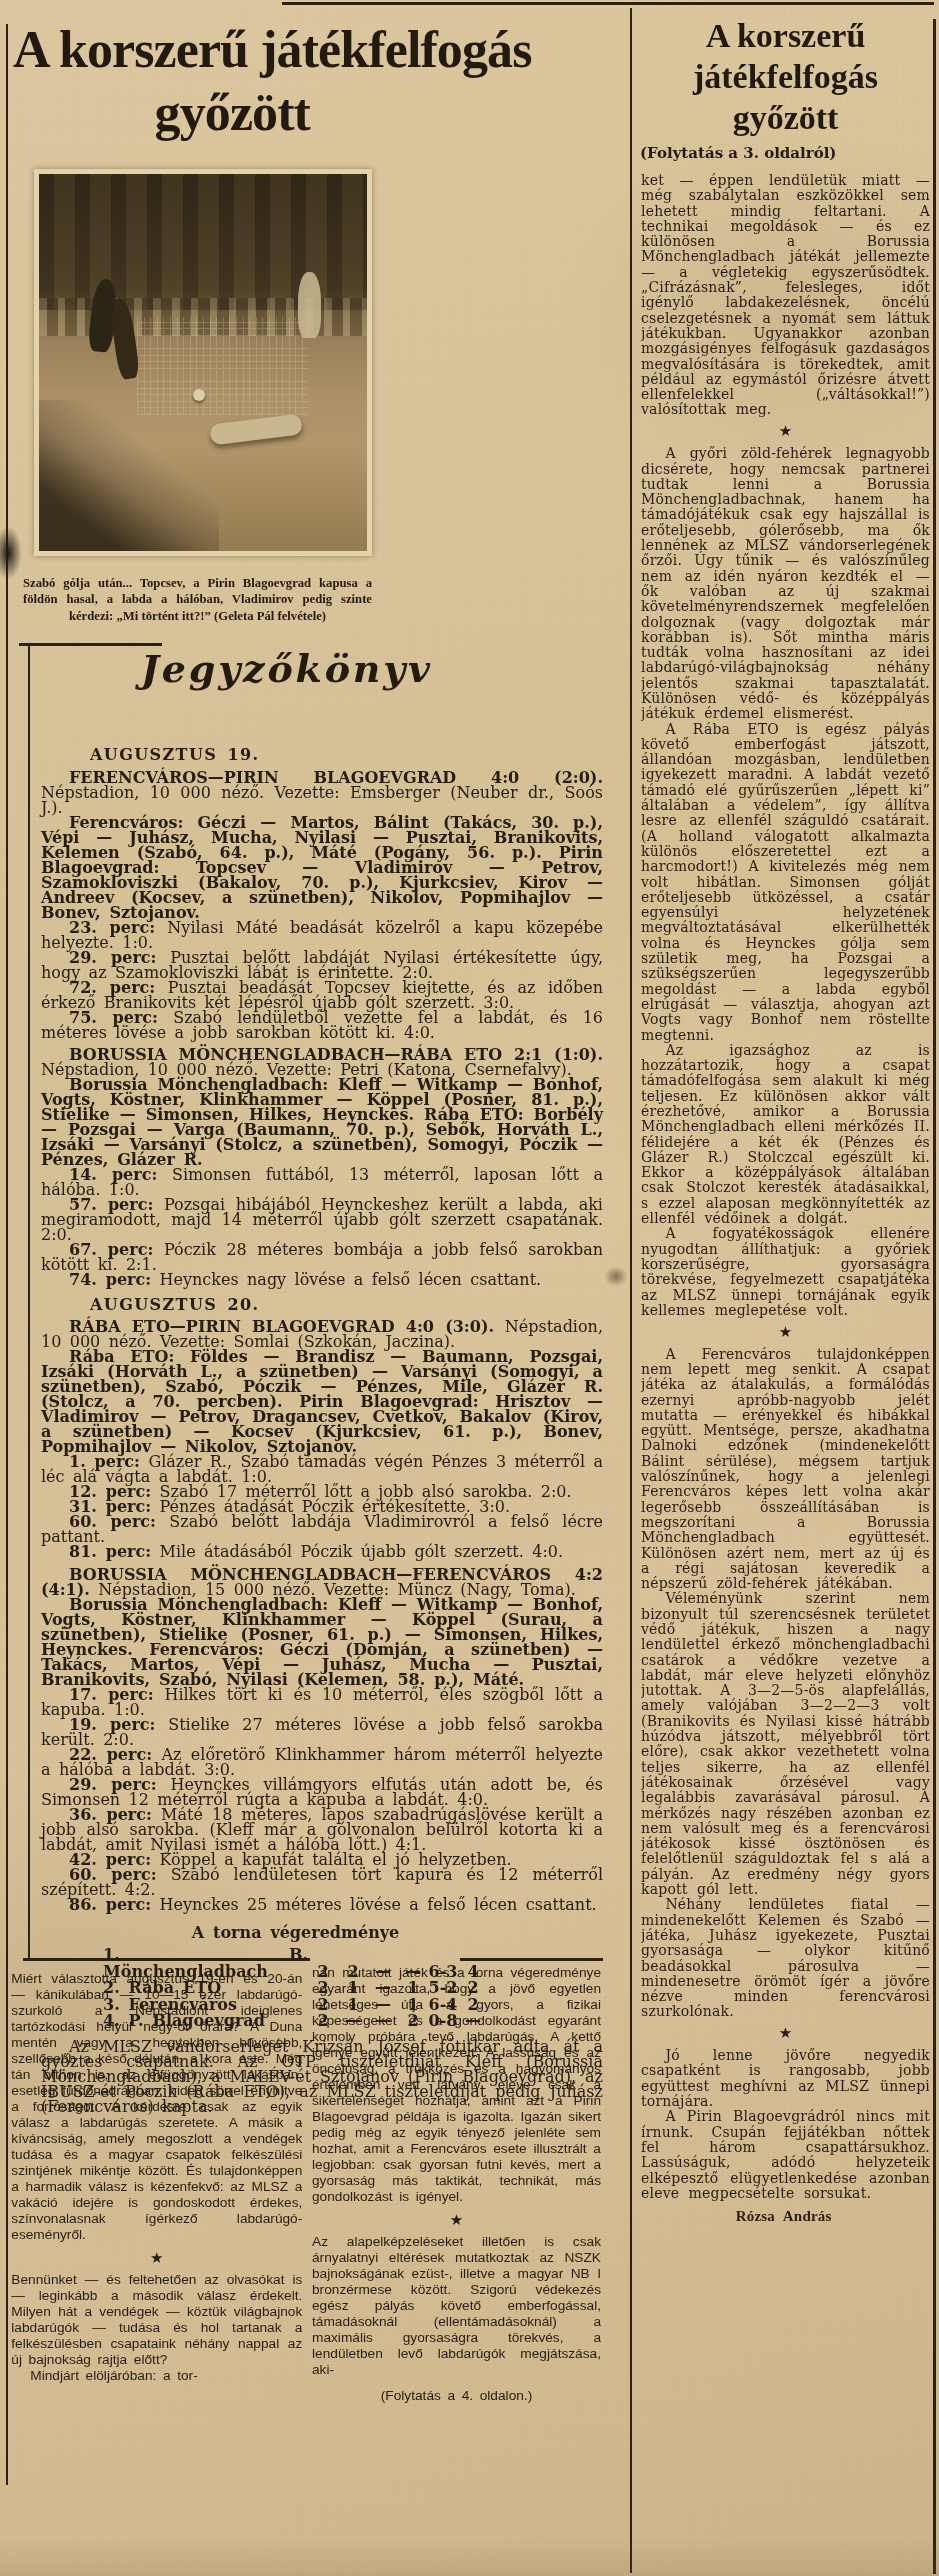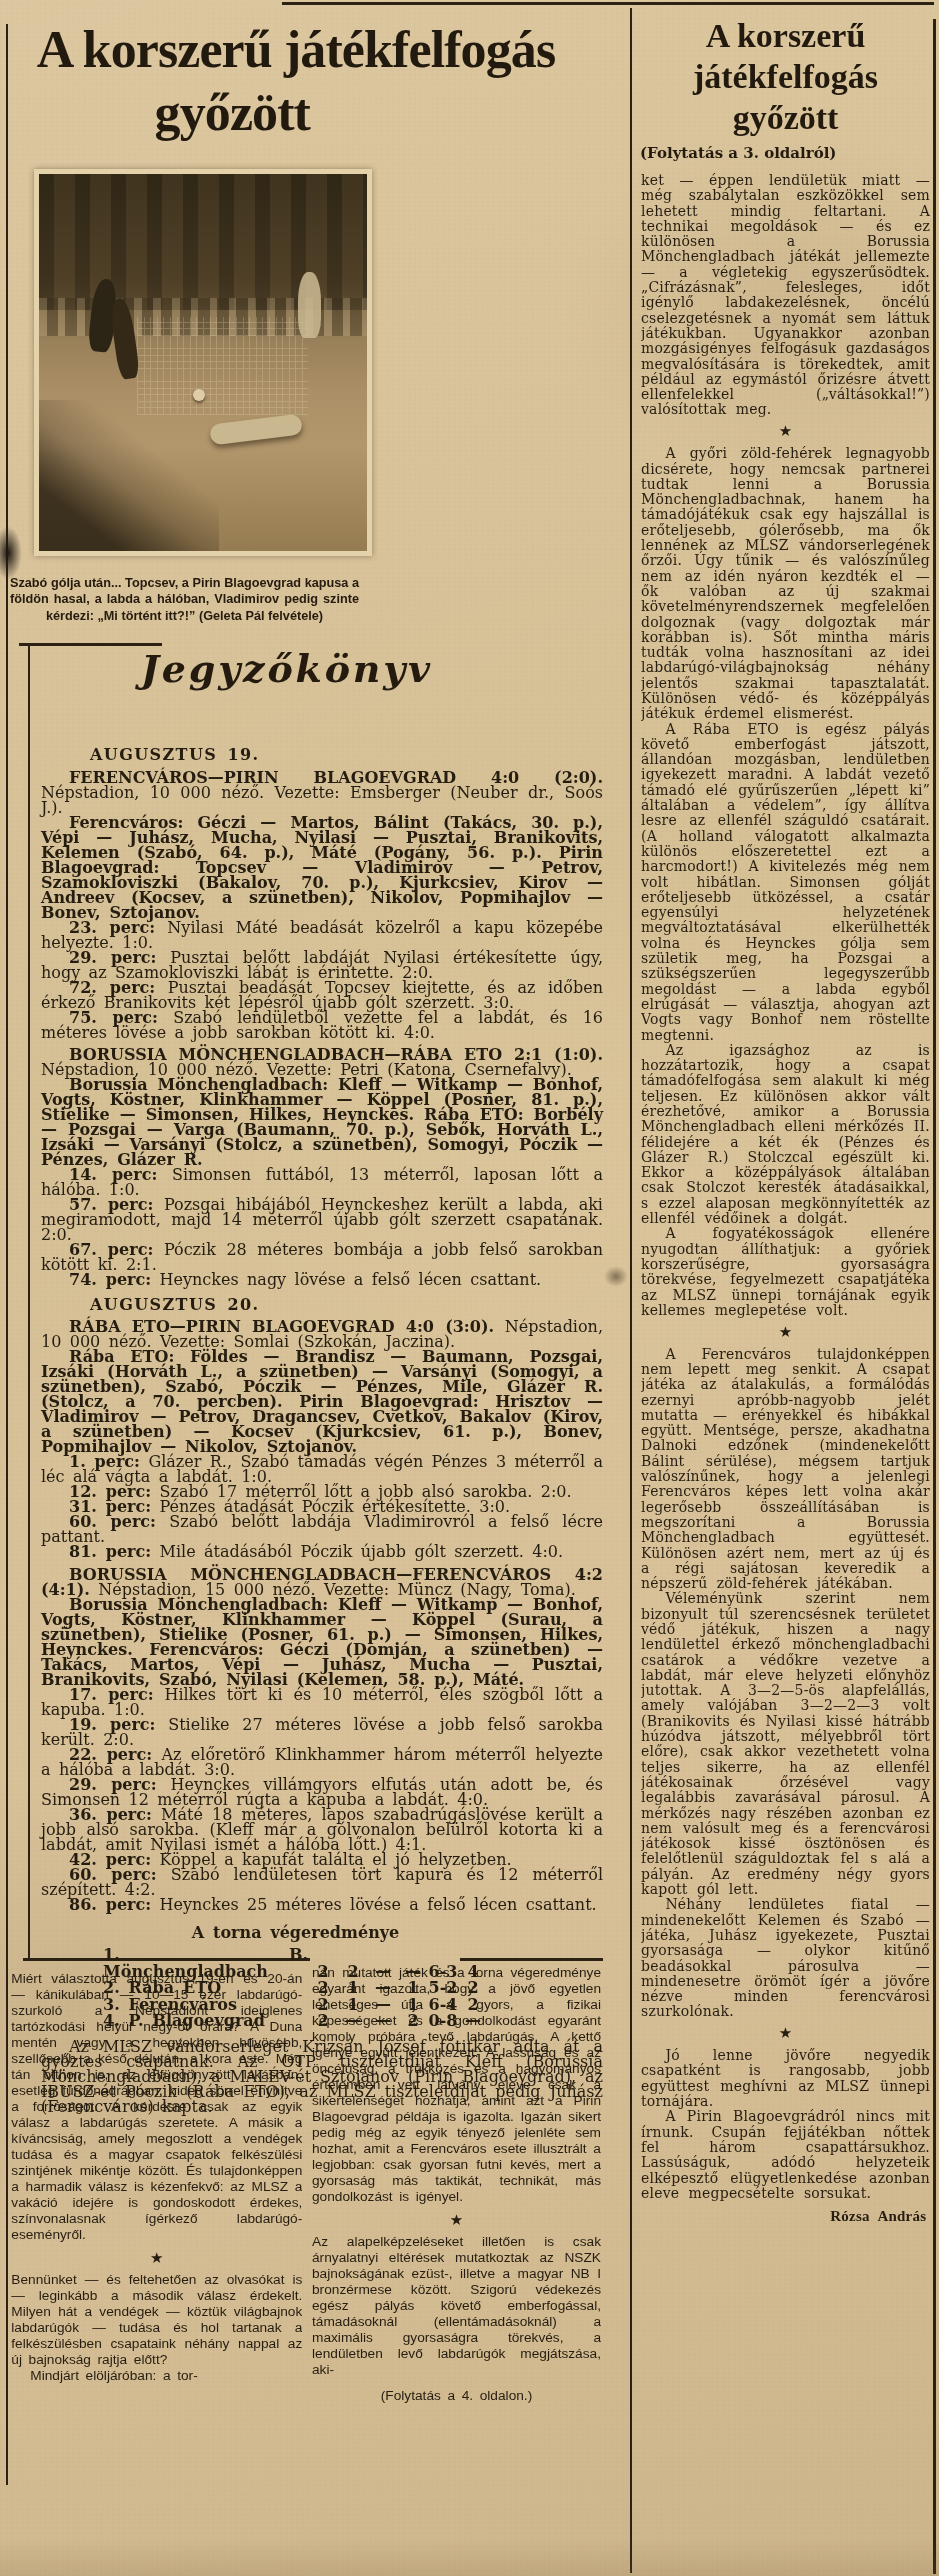--- a/index.html
+++ b/index.html
@@ -8,21 +8,21 @@
     background:
       radial-gradient(ellipse 395px 301px at 85% 12%, rgba(110,84,48,.10), transparent 60%),
       radial-gradient(ellipse 526px 395px at 8% 78%, rgba(110,84,48,.12), transparent 60%),
       radial-gradient(ellipse 658px 470px at 55% 45%, rgba(255,240,200,.10), transparent 70%),
       linear-gradient(160deg,#dcc7a0 0%,#d6c096 38%,#d9c29a 66%,#cdb58b 100%);}
   .texture{position:absolute;inset:0;pointer-events:none;opacity:.35;
     background:repeating-linear-gradient(0deg, rgba(90,70,40,.03) 0 1.9px, transparent 1.9px 4.7px),
                repeating-linear-gradient(90deg, rgba(90,70,40,.03) 0 1.9px, transparent 1.9px 5.6px);}
   .rule{position:absolute;background:#2b2214;}
   
-  .headline1{position:absolute;left:19px;top:22.5px;width:554px;text-align:center;
+  .headline1{position:absolute;left:13px;top:22.5px;width:554px;text-align:left;
     font-family:"Liberation Serif",serif;font-weight:bold;font-size:52px;line-height:1.05;
     letter-spacing:-0.9px;color:#221a0e;}
   .headline2{position:absolute;left:11.3px;top:86px;width:442px;text-align:center;
     font-family:"Liberation Serif",serif;font-weight:bold;font-size:52px;line-height:1.05;
     letter-spacing:-0.9px;color:#221a0e;}
   
   .photo-frame{position:absolute;left:34px;top:169px;width:338px;height:387px;background:#e3d2aa;
     padding:4.7px;box-sizing:border-box;box-shadow:0 0 5.6px rgba(60,45,25,.45);}
   .photo{position:relative;width:100%;height:100%;overflow:hidden;
     background:linear-gradient(180deg,#453823 0%,#54452c 16%,#6b5839 30%,#98805a 44%,#ab8f66 58%,#b2966c 72%,#a2875c 88%,#957b51 100%);}
@@ -37,21 +37,21 @@
   .ph-fig.f1{left:16%;top:28%;width:24.4px;height:73px;transform:rotate(6deg);}
   .ph-fig.f2{left:23%;top:33%;width:20.7px;height:81px;transform:rotate(-8deg);background:#332916;}
   .ph-fig.white{left:79%;top:26%;width:22.5px;height:66px;background:#cdbb93;opacity:.85;}
   .ph-keeper{position:absolute;left:52%;top:65%;width:92px;height:20.7px;background:#c9b78f;
     border-radius:11.3px;transform:rotate(-7deg);box-shadow:0 3.8px 5.6px rgba(40,30,15,.5);}
   .ph-ball{position:absolute;left:47%;top:57%;width:12.2px;height:12.2px;border-radius:50%;background:#decd a6;
     background:#decda6;box-shadow:0 1.9px 2.8px rgba(40,30,15,.6);}
   .ph-net{position:absolute;left:30%;top:38%;width:52%;height:26%;opacity:.25;
     background:repeating-linear-gradient(90deg, #e8dcb8 0 0.9px, transparent 0.9px 6.6px),
                repeating-linear-gradient(0deg, #e8dcb8 0 0.9px, transparent 0.9px 6.6px);}
-  .caption{position:absolute;left:10px;top:575px;width:349px;font-family:Liberation Sans, sans-serif;
+  .caption{position:absolute;left:23px;top:575px;width:349px;font-family:Liberation Serif, serif;
     font-weight:bold;font-size:12.7px;line-height:16.4px;text-align:justify;text-align-last:center;color:#241b0e;}
   
   .jkv-title{position:absolute;left:141px;top:646px;font-family:"DejaVu Serif",serif;
     font-style:italic;font-weight:bold;font-size:38px;letter-spacing:2.8px;color:#241b0e;}
   .jkv{position:absolute;left:41px;top:738px;width:562px;font-size:16px;line-height:15px;
     text-align:justify;word-spacing:3.3px;color:#251d10;}
   .jkv p{margin:0;text-indent:28px;}
   .jkv .date{font-weight:bold;letter-spacing:1.4px;text-indent:49px;margin:9.4px 0 5.6px 0;}
   .jkv .m-head{margin-top:7.5px;}
   .jkv .lineup{font-weight:bold;}
@@ -69,21 +69,21 @@
   .cont-note{text-align:center !important;text-indent:0 !important;font-weight:normal;margin-top:9.4px !important;}
   
   .rtitle{position:absolute;left:640px;top:15px;width:291px;text-align:center;
     font-family:"Liberation Serif",serif;font-weight:bold;font-size:34px;line-height:41px;color:#221a0e;}
   .rcont{position:absolute;left:640px;top:144px;width:291px;text-align:left;font-weight:bold;
     font-size:15px;color:#241b0e;}
   .rbody{position:absolute;left:641px;top:173px;width:289px;height:2398px;overflow:hidden;
     font-size:14px;line-height:15.3px;text-align:justify;word-spacing:4.7px;letter-spacing:0.2px;color:#271e11;}
   .rbody p{margin:0;text-indent:24.4px;}
   .rbody p.ni{text-indent:0;}
-  .rauthor{text-align:right;text-indent:0 !important;font-weight:bold;
+  .rauthor{text-align:center;text-indent:0 !important;font-weight:bold;
     font-family:"Liberation Serif",serif;font-size:15px;margin-top:7.5px !important;padding-right:3.8px;}
   .smudge{position:absolute;border-radius:50%;pointer-events:none;}
 </style>
 </head>
 <body>
 
 <div class="page">
   <div class="texture"></div>
 
   <div class="rule" style="left:282px;top:1.9px;width:652px;height:2.8px;"></div>

